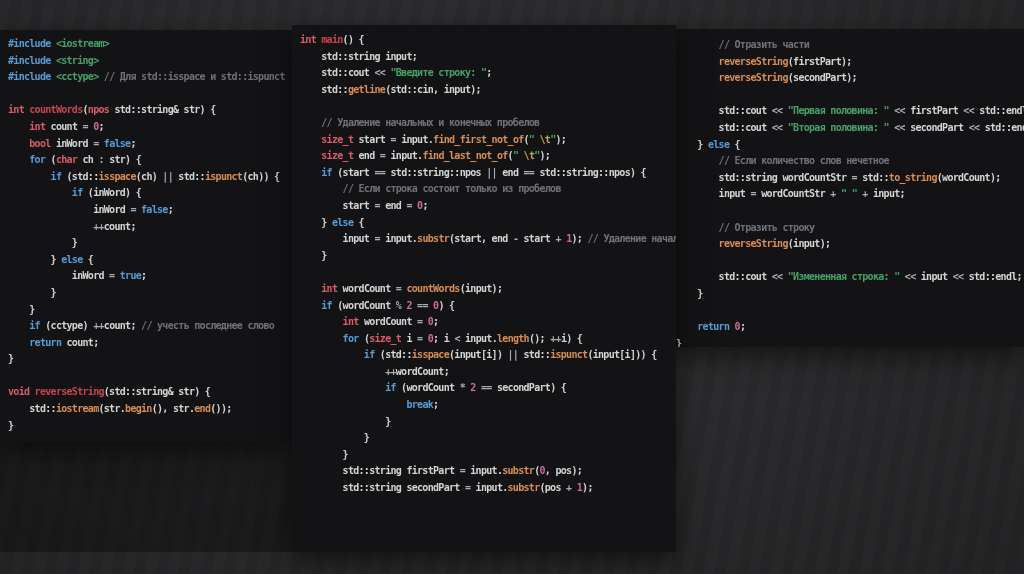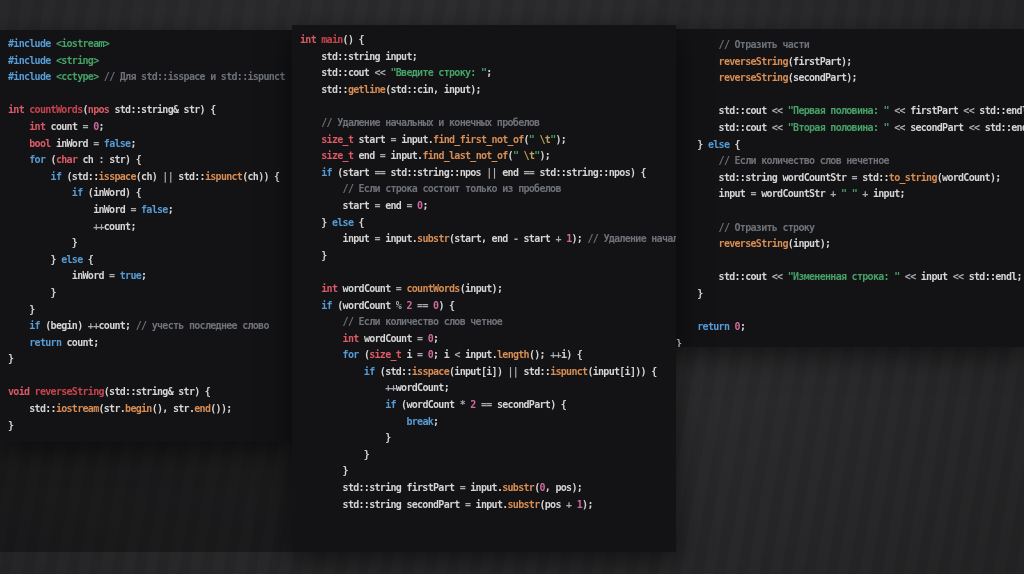--- a/index.html
+++ b/index.html
@@ -63,21 +63,21 @@
     <div class="code-line"><span class="t-pln">    </span><span class="t-kw">for </span><span class="t-pln">(</span><span class="t-type">char </span><span class="t-pln">ch </span><span class="t-op">: </span><span class="t-pln">str) {</span></div>
     <div class="code-line"><span class="t-pln">        </span><span class="t-kw">if </span><span class="t-pln">(std::</span><span class="t-fn">isspace</span><span class="t-pln">(ch) </span><span class="t-op">|| </span><span class="t-pln">std::</span><span class="t-fn">ispunct</span><span class="t-pln">(ch)) {</span></div>
     <div class="code-line"><span class="t-pln">            </span><span class="t-kw">if </span><span class="t-pln">(inWord) {</span></div>
     <div class="code-line"><span class="t-pln">                inWord </span><span class="t-op">= </span><span class="t-kw">false</span><span class="t-pln">;</span></div>
     <div class="code-line"><span class="t-pln">                </span><span class="t-op">++</span><span class="t-pln">count;</span></div>
     <div class="code-line"><span class="t-pln">            }</span></div>
     <div class="code-line"><span class="t-pln">        } </span><span class="t-kw">else</span><span class="t-pln"> {</span></div>
     <div class="code-line"><span class="t-pln">            inWord </span><span class="t-op">= </span><span class="t-kw">true</span><span class="t-pln">;</span></div>
     <div class="code-line"><span class="t-pln">        }</span></div>
     <div class="code-line"><span class="t-pln">    }</span></div>
-    <div class="code-line"><span class="t-pln">    </span><span class="t-kw">if </span><span class="t-pln">(begin) </span><span class="t-op">++</span><span class="t-pln">count; </span><span class="t-cmt">// учесть последнее слово</span></div>
+    <div class="code-line"><span class="t-pln">    </span><span class="t-kw">if </span><span class="t-pln">(cctype) </span><span class="t-op">++</span><span class="t-pln">count; </span><span class="t-cmt">// учесть последнее слово</span></div>
     <div class="code-line"><span class="t-pln">    </span><span class="t-kw">return </span><span class="t-pln">count;</span></div>
     <div class="code-line"><span class="t-pln">}</span></div>
     <div class="code-line">&nbsp;</div>
     <div class="code-line"><span class="t-type">void </span><span class="t-def">reverseString</span><span class="t-pln">(std::string&amp; str) {</span></div>
     <div class="code-line"><span class="t-pln">    std::</span><span class="t-fn">iostream</span><span class="t-pln">(str.</span><span class="t-fn">begin</span><span class="t-pln">(), str.</span><span class="t-fn">end</span><span class="t-pln">());</span></div>
     <div class="code-line"><span class="t-pln">}</span></div>
   </div>
 
 <div id="panel-main" class="code-panel">
     <div class="code-line"><span class="t-type">int </span><span class="t-def">main</span><span class="t-pln">() {</span></div>
@@ -90,21 +90,20 @@
     <div class="code-line"><span class="t-pln">    </span><span class="t-type">size_t </span><span class="t-pln">end </span><span class="t-op">= </span><span class="t-pln">input.</span><span class="t-fn">find_last_not_of</span><span class="t-pln">(</span><span class="t-str">" </span><span class="t-esc">\t</span><span class="t-str">"</span><span class="t-pln">);</span></div>
     <div class="code-line"><span class="t-pln">    </span><span class="t-kw">if </span><span class="t-pln">(start </span><span class="t-op">== </span><span class="t-pln">std::string::npos </span><span class="t-op">|| </span><span class="t-pln">end </span><span class="t-op">== </span><span class="t-pln">std::string::npos) {</span></div>
     <div class="code-line"><span class="t-pln">        </span><span class="t-cmt">// Если строка состоит только из пробелов</span></div>
     <div class="code-line"><span class="t-pln">        start </span><span class="t-op">= </span><span class="t-pln">end </span><span class="t-op">= </span><span class="t-num">0</span><span class="t-pln">;</span></div>
     <div class="code-line"><span class="t-pln">    } </span><span class="t-kw">else</span><span class="t-pln"> {</span></div>
     <div class="code-line"><span class="t-pln">        input </span><span class="t-op">= </span><span class="t-pln">input.</span><span class="t-fn">substr</span><span class="t-pln">(start, end </span><span class="t-op">- </span><span class="t-pln">start </span><span class="t-op">+ </span><span class="t-num">1</span><span class="t-pln">); </span><span class="t-cmt">// Удаление начал</span></div>
     <div class="code-line"><span class="t-pln">    }</span></div>
     <div class="code-line">&nbsp;</div>
     <div class="code-line"><span class="t-pln">    </span><span class="t-type">int </span><span class="t-pln">wordCount </span><span class="t-op">= </span><span class="t-fn">countWords</span><span class="t-pln">(input);</span></div>
     <div class="code-line"><span class="t-pln">    </span><span class="t-kw">if </span><span class="t-pln">(wordCount </span><span class="t-op">% </span><span class="t-num">2 </span><span class="t-op">== </span><span class="t-num">0</span><span class="t-pln">) {</span></div>
-    <div class="code-line"><span class="t-pln">        </span><span class="t-cmt">// Если количество слов четное</span></div>
     <div class="code-line"><span class="t-pln">        </span><span class="t-type">int </span><span class="t-pln">wordCount </span><span class="t-op">= </span><span class="t-num">0</span><span class="t-pln">;</span></div>
     <div class="code-line"><span class="t-pln">        </span><span class="t-kw">for </span><span class="t-pln">(</span><span class="t-type">size_t </span><span class="t-pln">i </span><span class="t-op">= </span><span class="t-num">0</span><span class="t-pln">; i </span><span class="t-op">&lt; </span><span class="t-pln">input.</span><span class="t-fn">length</span><span class="t-pln">(); </span><span class="t-op">++</span><span class="t-pln">i) {</span></div>
     <div class="code-line"><span class="t-pln">            </span><span class="t-kw">if </span><span class="t-pln">(std::</span><span class="t-fn">isspace</span><span class="t-pln">(input[i]) </span><span class="t-op">|| </span><span class="t-pln">std::</span><span class="t-fn">ispunct</span><span class="t-pln">(input[i])) {</span></div>
     <div class="code-line"><span class="t-pln">                </span><span class="t-op">++</span><span class="t-pln">wordCount;</span></div>
     <div class="code-line"><span class="t-pln">                </span><span class="t-kw">if </span><span class="t-pln">(wordCount </span><span class="t-op">* </span><span class="t-num">2 </span><span class="t-op">== </span><span class="t-pln">secondPart) {</span></div>
     <div class="code-line"><span class="t-pln">                    </span><span class="t-kw">break</span><span class="t-pln">;</span></div>
     <div class="code-line"><span class="t-pln">                }</span></div>
     <div class="code-line"><span class="t-pln">            }</span></div>
     <div class="code-line"><span class="t-pln">        }</span></div>
     <div class="code-line"><span class="t-pln">        std::string firstPart </span><span class="t-op">= </span><span class="t-pln">input.</span><span class="t-fn">substr</span><span class="t-pln">(</span><span class="t-num">0</span><span class="t-pln">, pos);</span></div>

